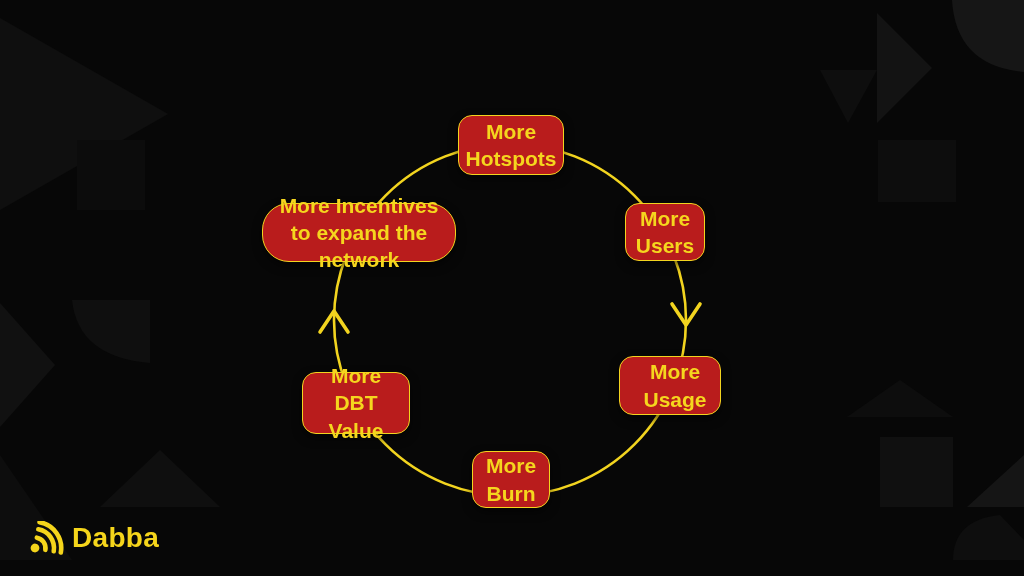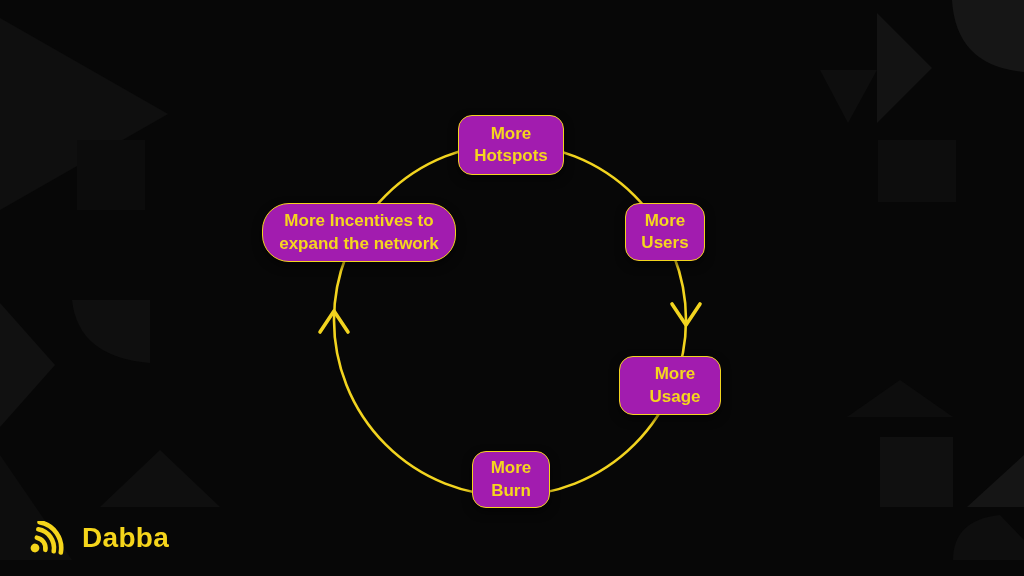--- a/index.html
+++ b/index.html
@@ -15,38 +15,38 @@
     position:absolute;left:0;top:34px;width:1024px;
     margin:0;text-align:center;
     font-size:31px;font-weight:bold;letter-spacing:.4px;
     color:#FFD713;
   }
   .cycle-svg{position:absolute;left:0;top:0;width:1024px;height:576px;}
   .node{
     position:absolute;
     display:flex;align-items:center;justify-content:center;
     text-align:center;
-    background:#a21caf;
+    background:#b91c1c;
     border:1.7px solid #F2D41F;
     border-radius:14px;
     color:#F5D61E;
     font-weight:bold;
-    font-size:17px;line-height:1.3;
+    font-size:21px;line-height:1.3;
     box-shadow:0 4px 10px rgba(0,0,0,.55);
   }
   .node span{display:block;padding:4px 8px;}
   .n-hotspots{left:458px;top:115px;width:104px;height:58px;}
   .n-users{left:625px;top:203px;width:78px;height:56px;}
   .n-usage{left:619px;top:356px;width:90px;height:57px;padding-left:10px;}
   .n-burn{left:472px;top:451px;width:76px;height:55px;}
   .n-dbt{left:302px;top:372px;width:106px;height:60px;}
   .n-incentives{left:262px;top:203px;width:192px;height:57px;border-radius:27px;}
   .brand{
     position:absolute;left:28px;top:521px;
-    display:flex;align-items:center;gap:10px;
+    display:flex;align-items:center;
   }
   .brand-name{
     color:#F5D51B;font-size:28px;font-weight:bold;letter-spacing:.3px;
   }
 </style>
 </head>
 <body>
 
 <div class="stage">
 
@@ -83,20 +83,23 @@
   </div>
   <div class="node n-users">
     <span>More Users</span>
   </div>
   <div class="node n-usage">
     <span>More Usage</span>
   </div>
   <div class="node n-burn">
     <span>More Burn</span>
   </div>
+  <div class="node n-dbt">
+    <span>More DBT Value</span>
+  </div>
   <div class="node n-incentives">
     <span>More Incentives to expand the network</span>
   </div>
 
   <div class="brand">
     <svg width="44" height="34" viewBox="0 0 44 34" aria-hidden="true">
       <g transform="rotate(10 7 27)" fill="none" stroke="#F5D51B" stroke-width="4.6" stroke-linecap="round">
         <circle cx="7" cy="27" r="4.4" fill="#F5D51B" stroke="none"></circle>
         <path d="M7,16.5 A10.5,10.5 0 0 1 17.5,27"></path>
         <path d="M7,8 A19,19 0 0 1 26,27"></path>

